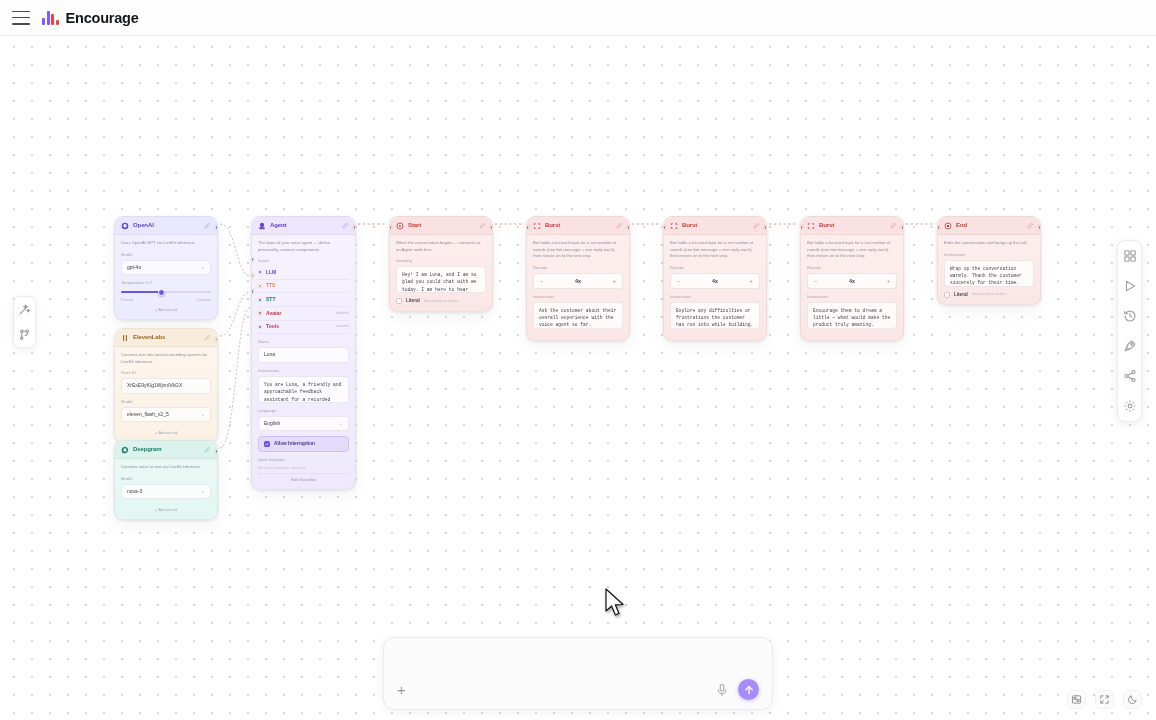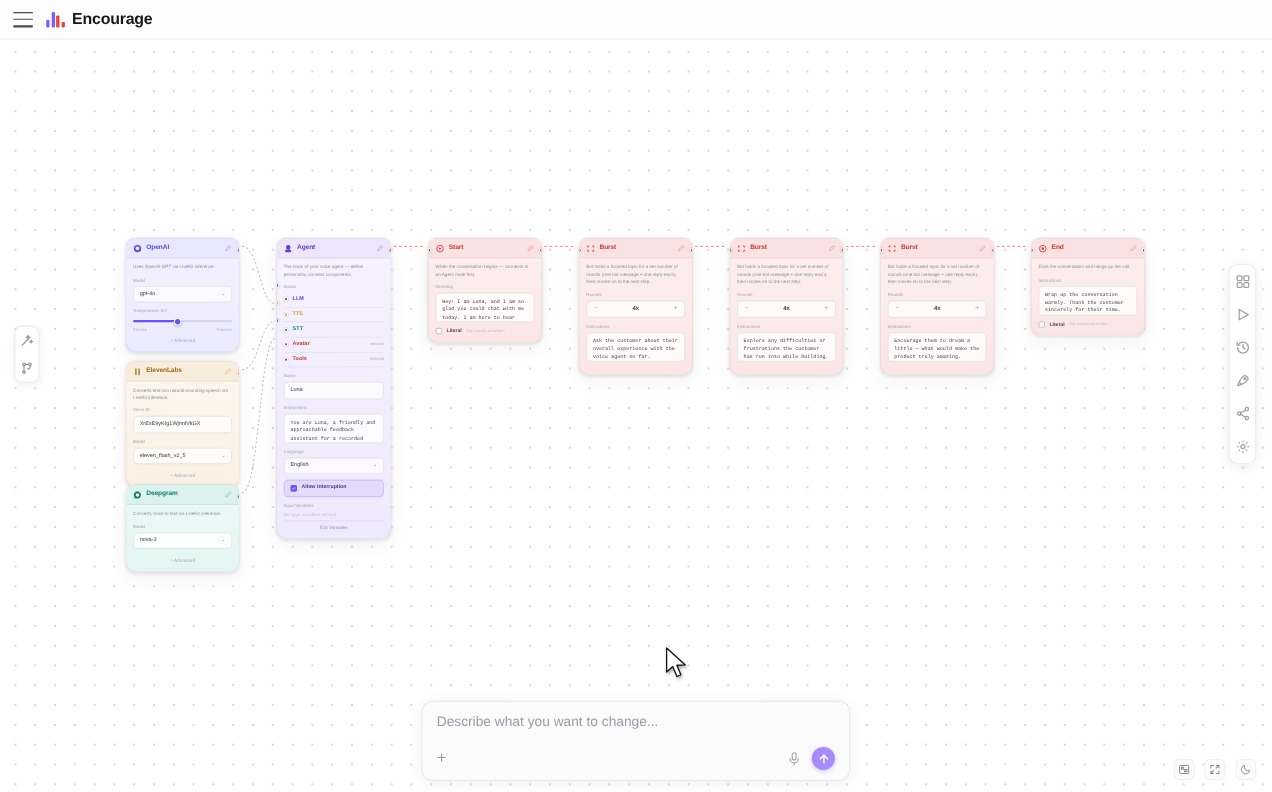--- a/index.html
+++ b/index.html
@@ -607,21 +607,20 @@
     </span>
     <span class="tool">
       <svg viewBox="0 0 24 24" fill="none" stroke="#555" stroke-width="2">
         <circle cx="12" cy="12" r="3.2"></circle>
         <path d="M12 2.5v2.6M12 18.9v2.6M21.5 12h-2.6M5.1 12H2.5M18.7 5.3l-1.8 1.8M7.1 16.9l-1.8 1.8M18.7 18.7l-1.8-1.8M7.1 7.1L5.3 5.3"></path>
       </svg>
     </span>
   </div>
 
   <div class="promptbar">
-    <div class="ph">Describe what you want to change...</div>
     <div class="promptrow">
       <span class="plus">+</span>
       <span class="spacer"></span>
       <span class="mic">
         <svg viewBox="0 0 24 24" fill="none" stroke="#666" stroke-width="1.9" stroke-linecap="round">
           <rect x="9" y="2.5" width="6" height="11" rx="3"></rect>
             <path d="M5.5 11.5a6.5 6.5 0 0013 0"></path>
             <path d="M12 18v3.5"></path>
         </svg>
       </span>

